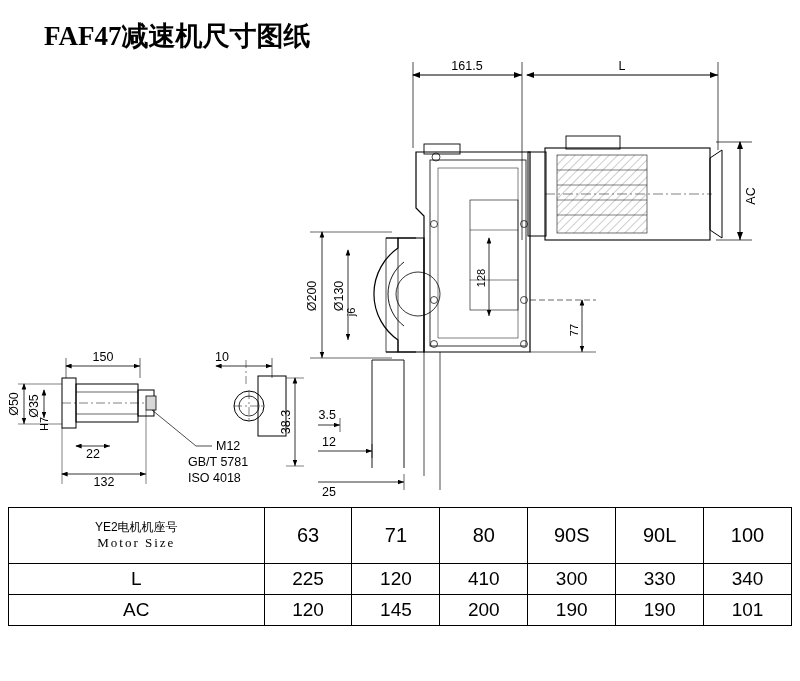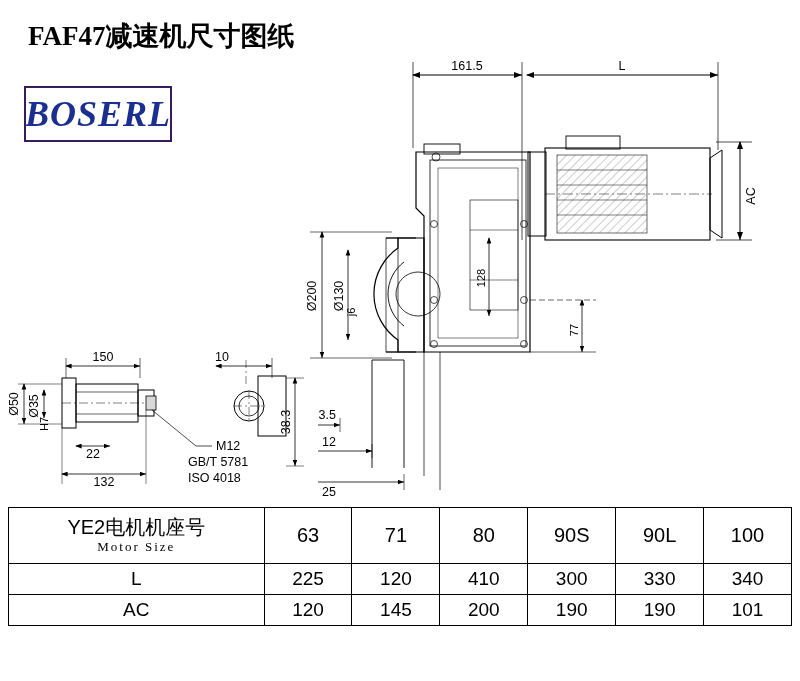--- a/index.html
+++ b/index.html
@@ -11,21 +11,21 @@
     font-family: "Liberation Sans", sans-serif;
     color: #000000;
     position: relative;
     overflow: hidden;
   }
   .page { position: absolute; inset: 0; }
 
   
   .title {
     position: absolute;
-    left: 28px; top: 18px;
+    left: 44px; top: 18px;
     font-family: "Liberation Serif", serif;
     font-weight: bold;
     font-size: 27px;
     letter-spacing: 0px;
     white-space: nowrap;
   }
 
   
   .logo-box {
     position: absolute;
@@ -72,21 +72,21 @@
     text-align: center;
     font-size: 19px;
     font-family: "Liberation Sans", sans-serif;
     height: 31px;
     padding: 0 2px;
   }
   table.spec tr.head td { height: 56px; }
   table.spec td.label { width: 256px; }
   table.spec td.val { width: 88px; }
   .head-cn {
-    font-size: 20px;
+    font-size: 12px;
     font-family: "Liberation Sans", sans-serif;
     display: block;
     line-height: 1.15;
   }
   .head-en {
     font-size: 13px;
     font-family: Liberation Serif, serif;
     letter-spacing: 2px;
     display: block;
     line-height: 1.2;
@@ -94,23 +94,20 @@
   table.spec td.head-val { font-size: 20px; }
   .mono { font-family: "Liberation Mono", monospace; }
 </style>
 </head>
 <body>
 
 <div class="page">
 
   <div class="title">FAF47减速机尺寸图纸</div>
 
-  <div class="logo-box">
-    <span class="logo-text">BOSERL</span>
-  </div>
 
   <svg class="drawing" viewBox="0 0 800 510">
     <defs>
       <marker id="ar" markerWidth="9" markerHeight="9" refX="8" refY="3" orient="auto">
         <path d="M0,0 L8,3 L0,6 z" fill="#000"></path>
       </marker>
       <marker id="arS" markerWidth="9" markerHeight="9" refX="1" refY="3" orient="auto">
         <path d="M8,0 L0,3 L8,6 z" fill="#000"></path>
       </marker>
       <pattern id="hatch" width="6" height="6" patternTransform="rotate(45)" patternUnits="userSpaceOnUse">

